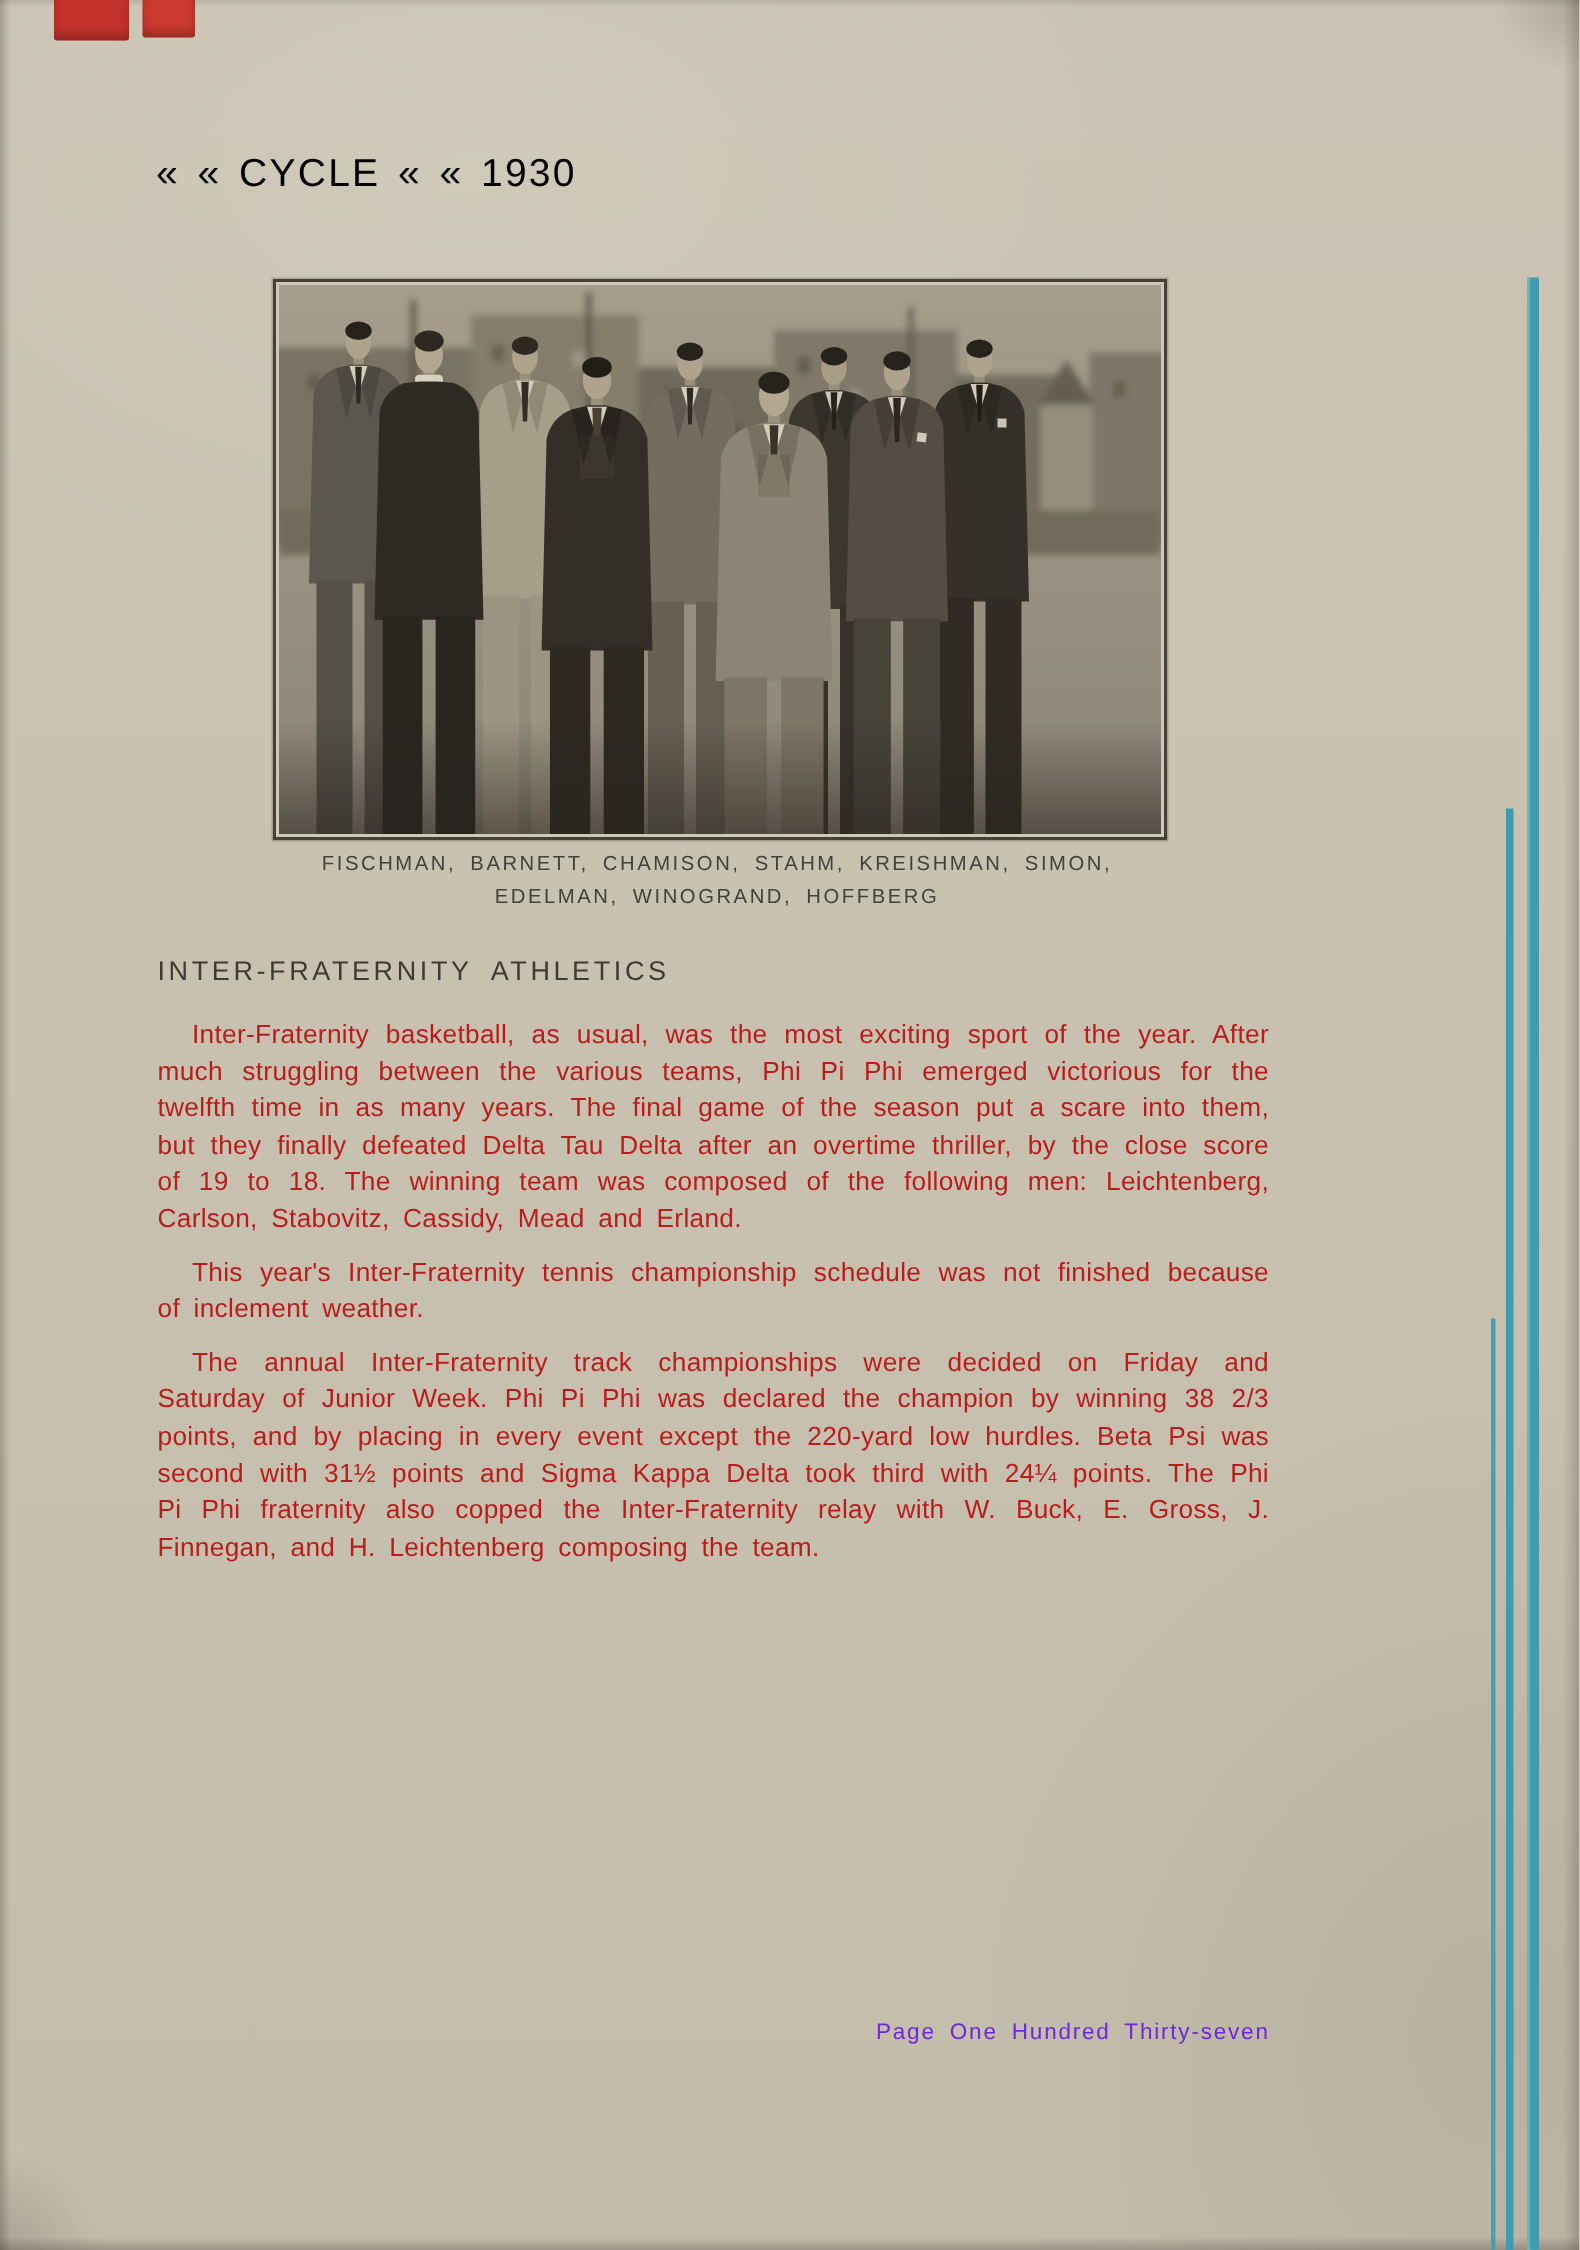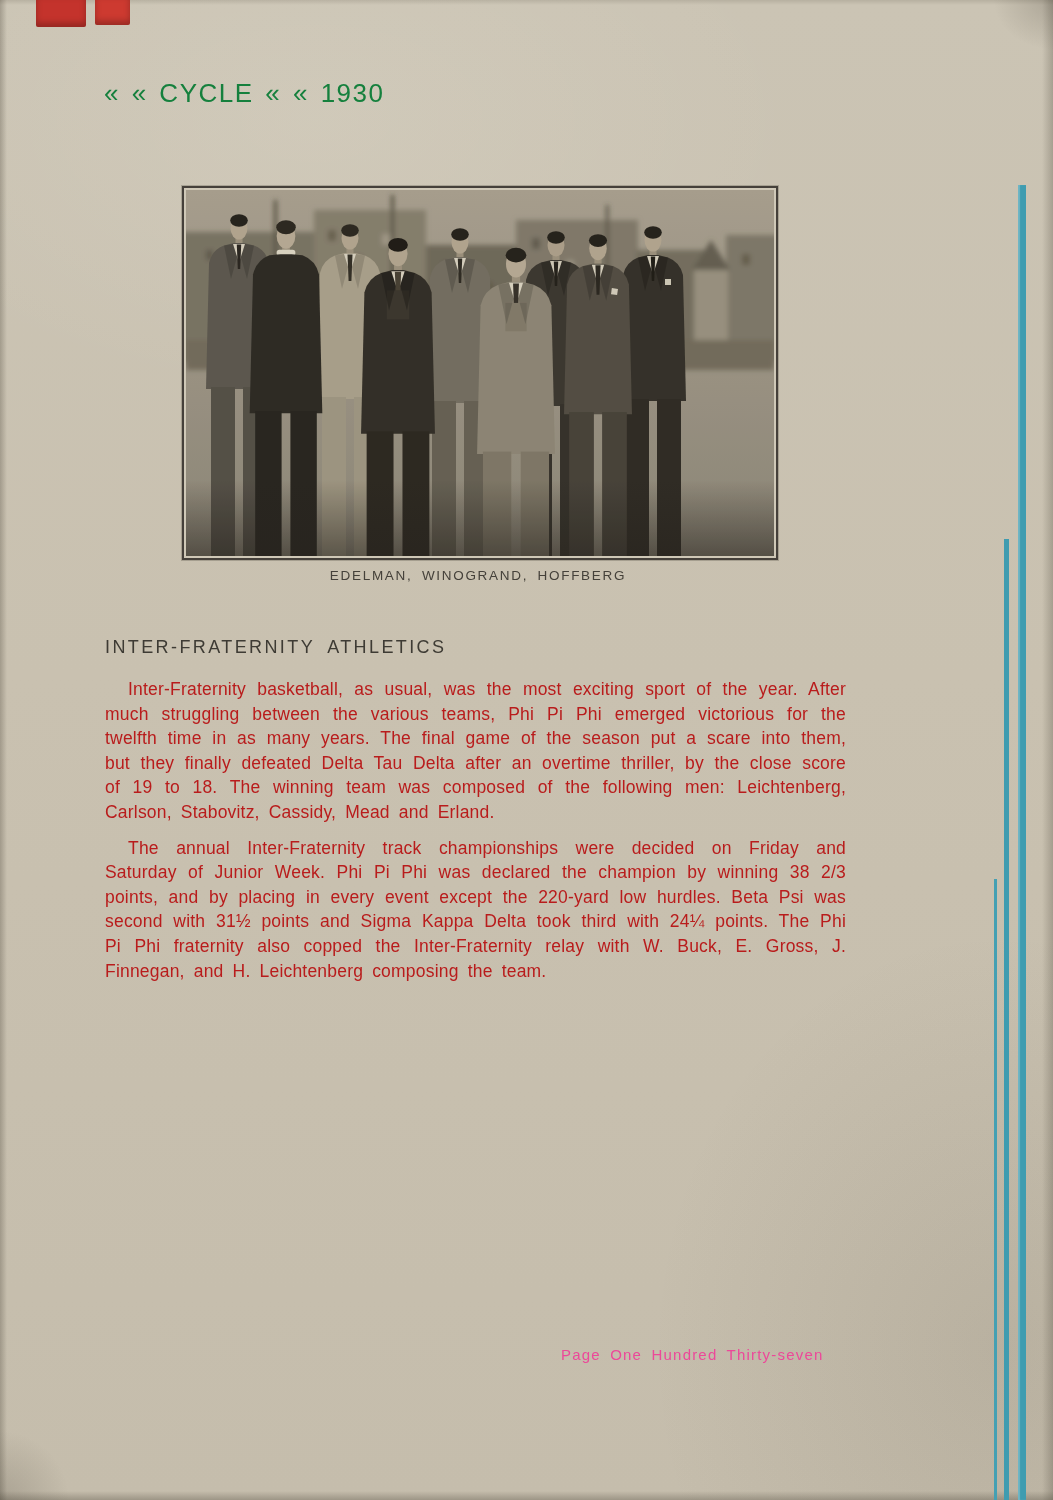--- a/index.html
+++ b/index.html
@@ -20,22 +20,22 @@
   .edge-bottom{left:0;bottom:0;width:100%;height:9px;background:linear-gradient(0deg,rgba(72,66,54,.32),rgba(72,66,54,0));}
   .corner-tr{right:0;top:0;width:60px;height:50px;background:radial-gradient(ellipse at 100% 0%,rgba(60,54,44,.22),rgba(60,54,44,0) 70%);}
   .corner-bl{left:0;bottom:0;width:70px;height:70px;background:radial-gradient(ellipse at 0% 100%,rgba(60,54,44,.20),rgba(60,54,44,0) 70%);}
 
   
   .red-mark{top:0;border-radius:0 0 2px 2px;box-shadow:inset 0 -4px 6px rgba(0,0,0,.25);}
   .red-mark-1{left:36px;width:50px;height:27px;background:#c4332c;}
   .red-mark-2{left:95px;width:35px;height:25px;background:#cd3a30;}
 
   .header{
-    left:104px;top:78px;width:420px;
-    font-size:26px;letter-spacing:1.5px;word-spacing:3px;color:#15803d;
+    left:104px;top:100px;width:420px;
+    font-size:26px;letter-spacing:1.5px;word-spacing:3px;color:#000000;
   }
 
   .photo-frame{
     left:182px;top:186px;margin:0;
     border:2px solid #45403a;background:#cfc8b7;padding:2px;
     box-shadow:0 0 0 1px rgba(60,54,44,.25);
   }
   .photo-frame svg{display:block;}
 
   .caption{
@@ -49,22 +49,22 @@
   }
 
   .article{
     left:105px;top:677px;width:741px;
     font-size:17.5px;line-height:24.6px;text-align:justify;
     word-spacing:4px;letter-spacing:.2px;color:#b91c1c;
   }
   .article p{margin:0 0 11px 0;text-indent:23px;}
 
   .footer{
-    left:561px;top:1346px;
-    font-size:15px;letter-spacing:1.2px;word-spacing:4px;color:#ec4899;
+    left:584px;top:1346px;
+    font-size:15px;letter-spacing:1.2px;word-spacing:4px;color:#6d28d9;
   }
 
   .teal-line{top:0;}
   .line-a{left:1018px;top:185px;width:8px;height:1315px;background:#3f9cb0;box-shadow:inset 2px 0 1px rgba(255,255,255,.25);}
   .line-b{left:1004px;top:539px;width:5px;height:961px;background:#3f9cb0;}
   .line-c{left:994px;top:879px;width:3px;height:621px;background:#44a0b3;}
 </style>
 </head>
 <body>
 
@@ -248,27 +248,29 @@
           <rect x="4" y="170" width="24" height="200" fill="#7b7464"></rect>
         </g>
 
         <rect x="0" y="290" width="588" height="76" fill="url(#ground)"></rect>
         <rect x="0" y="0" width="588" height="366" fill="#a3977e" opacity="0.08"></rect>
       </g>
     </svg>
   </figure>
 
   <div class="abs caption">
+    <div>FISCHMAN, BARNETT, CHAMISON, STAHM, KREISHMAN, SIMON,</div>
     <div>EDELMAN, WINOGRAND, HOFFBERG</div>
   </div>
 
   <h2 class="abs section-title">INTER-FRATERNITY ATHLETICS</h2>
 
   <div class="abs article">
     <p>Inter-Fraternity basketball, as usual, was the most exciting sport of the year. After much struggling between the various teams, Phi Pi Phi emerged victorious for the twelfth time in as many years.  The final game of the season put a scare into them, but they finally defeated Delta Tau Delta after an overtime thriller, by the close score of 19 to 18.  The winning team was composed of the following men:  Leichtenberg, Carlson, Stabovitz, Cassidy, Mead and Erland.</p>
+    <p>This year's Inter-Fraternity tennis championship schedule was not finished because of inclement weather.</p>
     <p>The annual Inter-Fraternity track championships were decided on Friday and Saturday of Junior Week.  Phi Pi Phi was declared the champion by winning 38 2/3 points, and by placing in every event except the 220-yard low hurdles.  Beta Psi was second with 31½ points and Sigma Kappa Delta took third with 24¼ points. The Phi Pi Phi fraternity also copped the Inter-Fraternity relay with W. Buck, E. Gross, J. Finnegan, and H. Leichtenberg composing the team.</p>
   </div>
 
   <div class="abs footer">Page One Hundred Thirty-seven</div>
 
   <div class="abs teal-line line-a"></div>
   <div class="abs teal-line line-b"></div>
   <div class="abs teal-line line-c"></div>
 
 </div>

